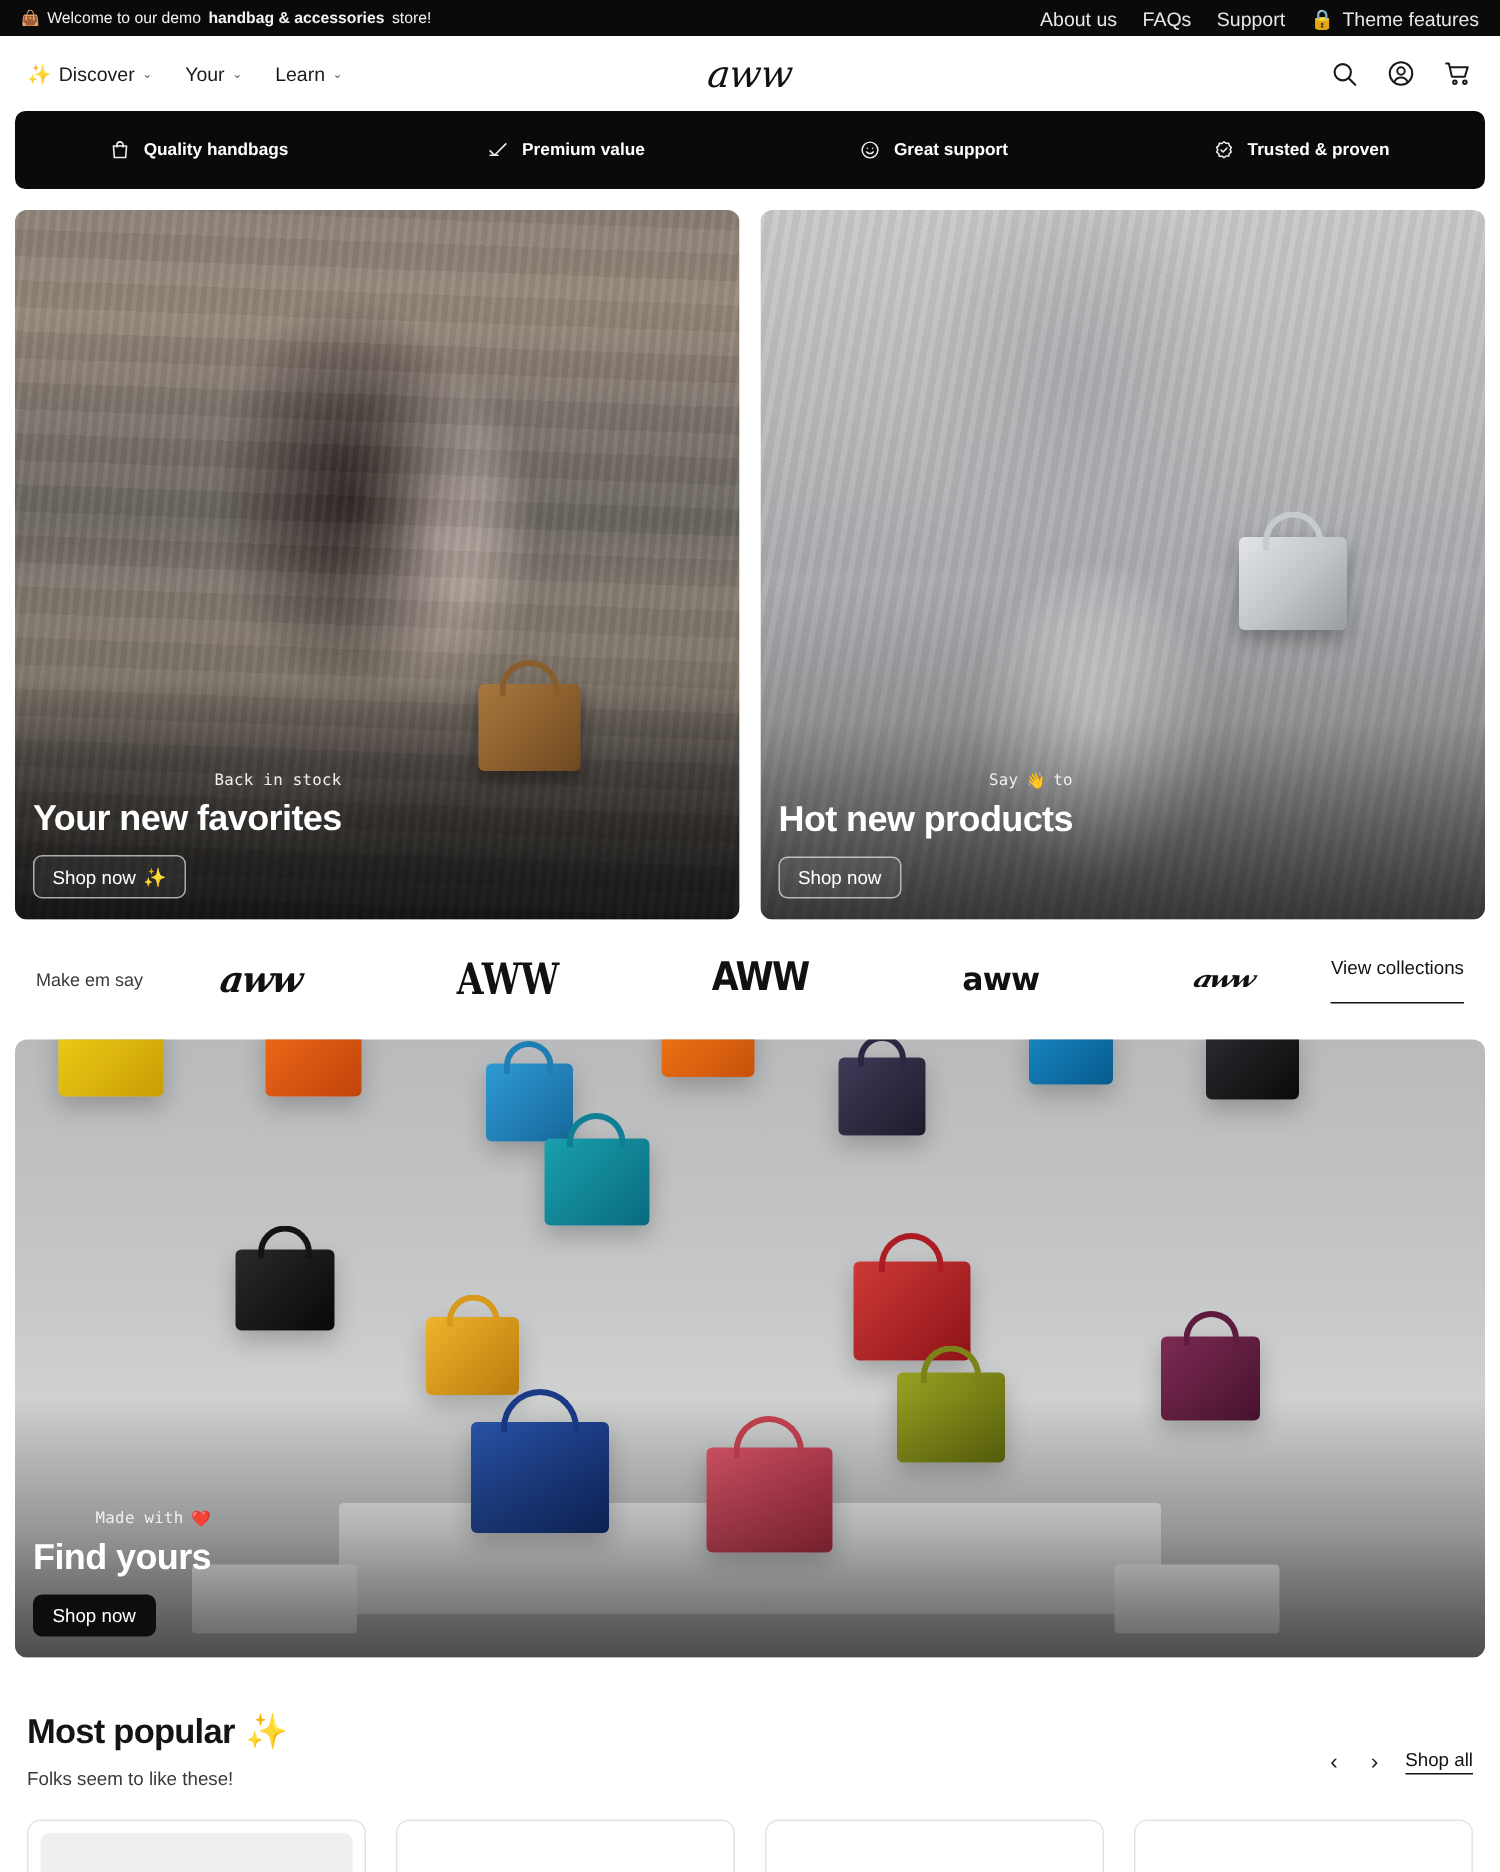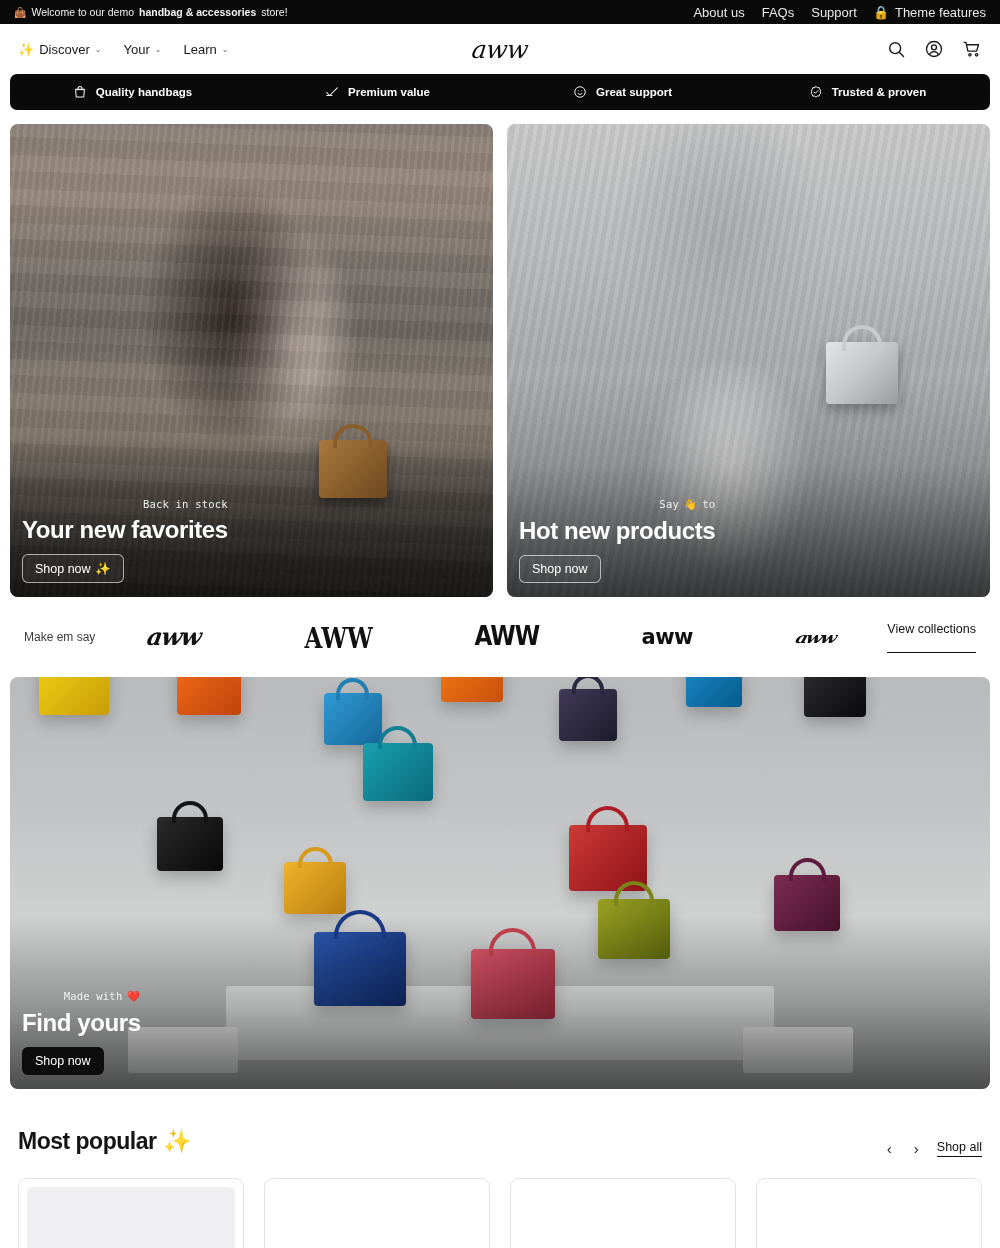--- a/index.html
+++ b/index.html
@@ -53,21 +53,21 @@
     letter-spacing: -0.5px; color: #111;
     transform: skewX(-6deg);
   }
   .header-icons { margin-left: auto; display: flex; align-items: center; gap: 18px; }
   .hicon { width: 20px; height: 20px; cursor: pointer; color: #1a1a1a; }
   .hicon svg { display: block; width: 20px; height: 20px; }
 
   
   .features {
     margin: 0 10px;
-    height: 36px;
+    height: 52px;
     background: #0a0a0a;
     border-radius: 7px;
     display: flex;
     align-items: center;
   }
   .feature {
     flex: 1;
     display: flex; align-items: center; justify-content: center; gap: 9px;
     color: #fff; font-size: 11.5px; font-weight: 600;
   }
@@ -424,20 +424,21 @@
     </div>
   </div>
 </div>
 
 <div class="section-head">
   <div class="section-titles">
     <div class="section-title">
       <span>Most popular</span>
       <span>✨</span>
     </div>
+    <div class="section-sub">Folks seem to like these!</div>
   </div>
   <div class="section-ctrls">
     <button class="carousel-btn">‹</button>
     <button class="carousel-btn">›</button>
     <a href="#" class="shop-all">Shop all</a>
   </div>
 </div>
 
 <div class="products">
   <div class="pcard">

